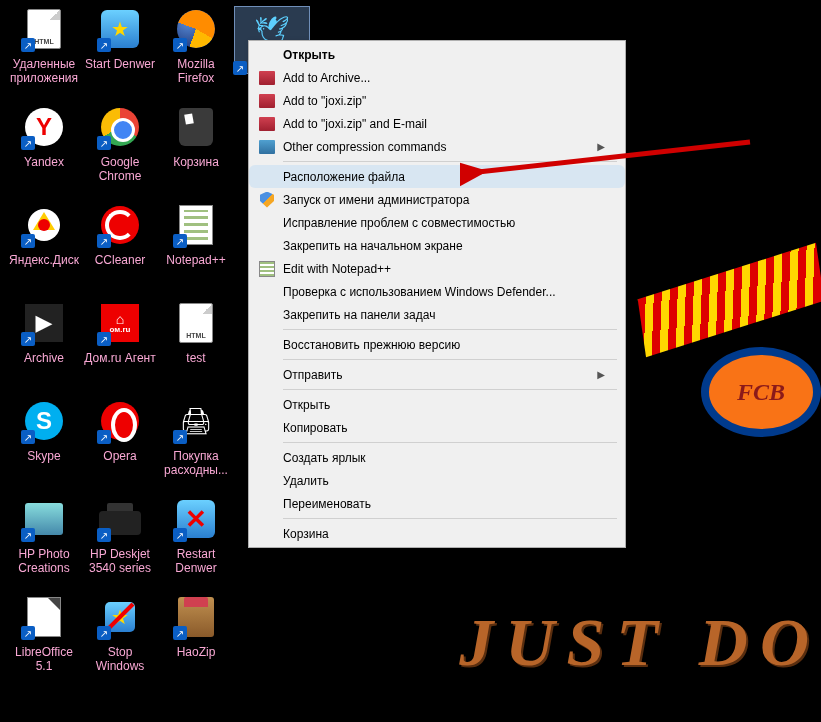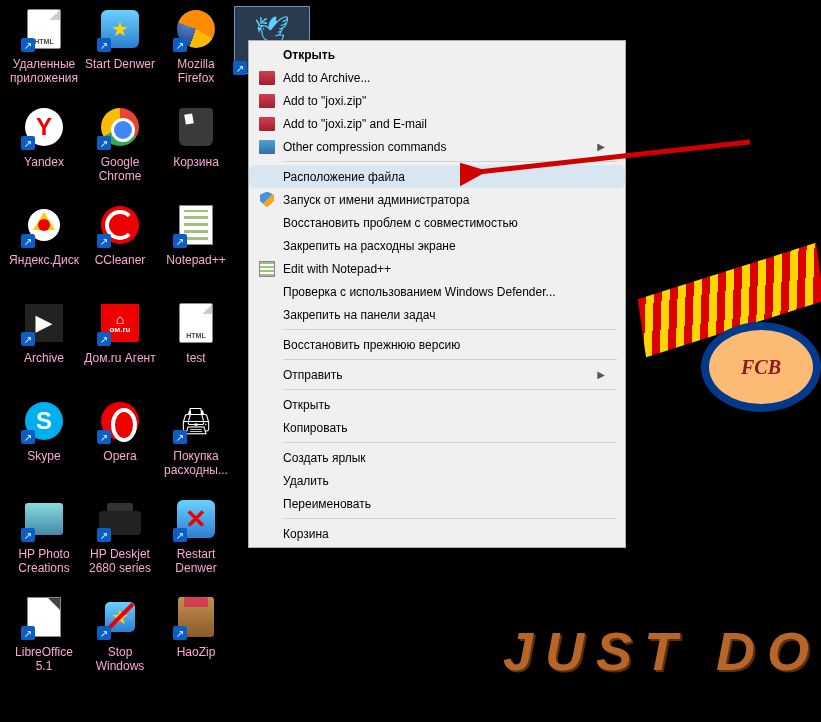--- a/index.html
+++ b/index.html
@@ -14,27 +14,27 @@
   overflow: hidden;
 }
 .desktop {
   position: absolute;
   inset: 0;
 }
 .bg-text {
   position: absolute;
   bottom: 40px;
   right: 0;
-  font-size: 54px;
+  font-size: 68px;
   font-weight: 900;
   font-style: italic;
   letter-spacing: 12px;
   color: #b86529;
   text-shadow: 2px 2px 0 #5a2e0f;
-  font-family: Liberation Sans, sans-serif;
+  font-family: Liberation Serif, serif;
   white-space: nowrap;
 }
 .fcb-badge {
   position: absolute;
   right: 0;
   top: 310px;
   width: 170px;
   height: 120px;
 }
 .fcb-stripes {
@@ -42,31 +42,31 @@
   top: -40px;
   right: 0;
   width: 180px;
   height: 60px;
   background: repeating-linear-gradient(100deg, #d00 0 8px, #ffd700 8px 16px);
   transform: skewY(-10deg) rotate(-8deg);
 }
 .fcb-circle {
   position: absolute;
   right: 0;
-  top: 12px;
+  top: 37px;
   width: 120px;
   height: 90px;
   border: 8px solid #003a8c;
   border-radius: 50%;
-  background: #fdba74;
+  background: #f97316;
   display: flex;
   align-items: center;
   justify-content: center;
   font-family: Georgia, serif;
-  font-size: 20px;
+  font-size: 24px;
   font-weight: bold;
   font-style: italic;
   color: #8b1a1a;
 }
 .icons-grid {
   position: absolute;
   top: 6px;
   left: 6px;
   display: grid;
   grid-template-columns: repeat(4, 76px);
@@ -348,21 +348,21 @@
       <div class="ic-hp"></div>
       <div class="shortcut-arrow">↗</div>
     </div>
     <div class="label">HP Photo Creations</div>
       </div>
       <div class="desktop-icon">
     <div class="img">
       <div class="ic-printer"></div>
       <div class="shortcut-arrow">↗</div>
     </div>
-    <div class="label">HP Deskjet 2680 series</div>
+    <div class="label">HP Deskjet 3540 series</div>
       </div>
       <div class="desktop-icon">
     <div class="img">
       <div class="ic-restart"></div>
       <div class="shortcut-arrow">↗</div>
     </div>
     <div class="label">Restart Denwer</div>
       </div>
       <div></div>
       <div class="desktop-icon">
@@ -442,25 +442,25 @@
     <span class="mi-label">Расположение файла</span>
     </div>
       <div class="menu-item">
     <span class="mi-icon">
           <div class="mi-shield"></div>
         </span>
     <span class="mi-label">Запуск от имени администратора</span>
     </div>
       <div class="menu-item">
     <span class="mi-icon"></span>
-    <span class="mi-label">Восстановить проблем с совместимостью</span>
-    </div>
-      <div class="menu-item">
-    <span class="mi-icon"></span>
-    <span class="mi-label">Закрепить на расходны экране</span>
+    <span class="mi-label">Исправление проблем с совместимостью</span>
+    </div>
+      <div class="menu-item">
+    <span class="mi-icon"></span>
+    <span class="mi-label">Закрепить на начальном экране</span>
     </div>
       <div class="menu-item">
     <span class="mi-icon">
           <div class="mi-npp"></div>
         </span>
     <span class="mi-label">Edit with Notepad++</span>
     </div>
       <div class="menu-item">
     <span class="mi-icon"></span>
     <span class="mi-label">Проверка с использованием Windows Defender...</span>

